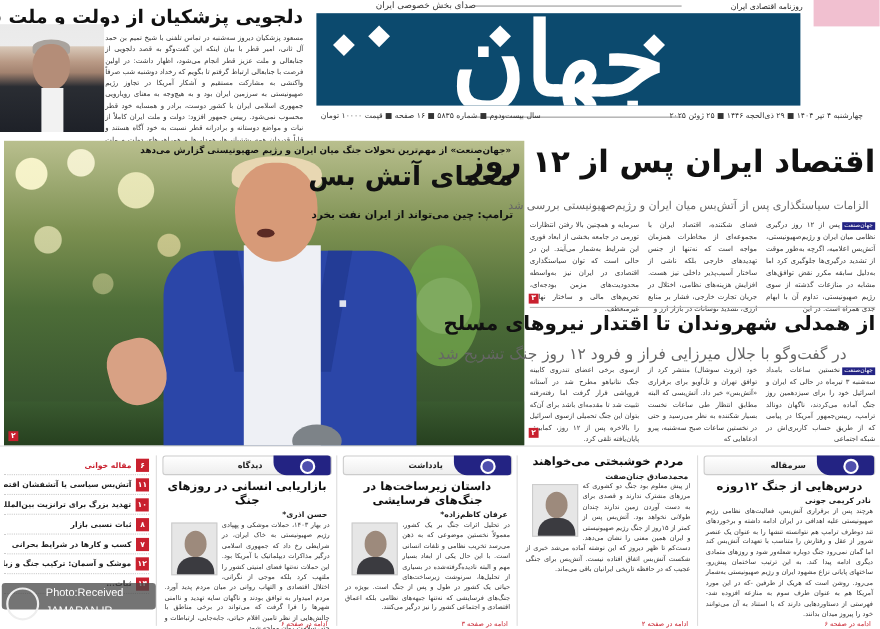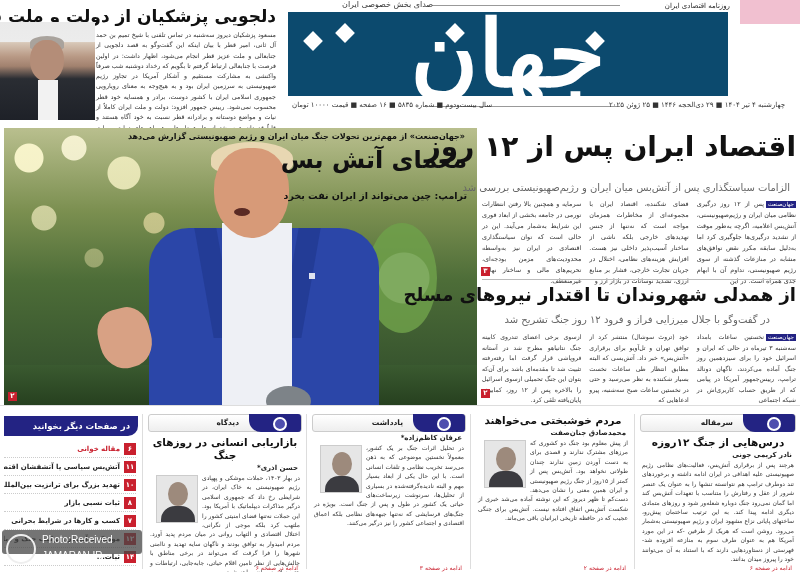--- a/index.html
+++ b/index.html
@@ -64,21 +64,21 @@
   .lead-headline { position: absolute; right: 4px; top: 2px; font-size: 28px; font-weight: bold; color: #111; white-space: nowrap; }
   .lead-sub { position: absolute; right: 10px; top: 54px; font-size: 10px; color: #666; white-space: nowrap; }
   .cols3 { position: absolute; right: 4px; top: 71px; width: 314px; display: flex; flex-direction: row; gap: 8px; }
   .cols3 .col { flex: 1; font-size: 6.4px; line-height: 11px; color: #333; text-align: justify; }
   .brand-tag { display: inline-block; background: #232383; color: #fff; font-size: 5.5px; line-height: 7px; padding: 0 2px; margin-left: 2px; }
   .lead-badge { position: absolute; right: 310px; bottom: 2px; }
   .hr { position: absolute; height: 1px; background: #bbb; }
 
   .second { position: absolute; left: 478px; top: 280px; width: 322px; height: 120px; }
   .second-headline { position: absolute; right: 4px; top: 4px; font-size: 18px; font-weight: bold; color: #111; white-space: nowrap; text-align: right; }
-  .second-sub { position: absolute; right: 30px; top: 34px; font-size: 10px; color: #666; white-space: nowrap; margin-left: 20px; }
+  .second-sub { position: absolute; right: 30px; top: 34px; font-size: 14px; color: #666; white-space: nowrap; margin-left: 20px; }
   .second .cols4 { position: absolute; right: 4px; top: 52px; width: 314px; display: flex; gap: 8px; }
   .second .cols4 .col { flex: 1; font-size: 6.2px; line-height: 10.5px; color: #333; text-align: justify; }
   .second-badge { position: absolute; right: 310px; bottom: 2px; }
 
   
   .bottom { position: absolute; left: 0; top: 405px; width: 800px; height: 167px; border-top: 1px solid #ddd; }
   .op { position: absolute; top: 4px; height: 163px; }
   .op .hdr { position: relative; height: 18px; margin: 4px 4px 0 4px; border: 1px solid #ccc; border-radius: 3px; background: linear-gradient(#fff,#eee); }
   .op .hdr .tab { position: absolute; right: 0; top: -1px; width: 52px; height: 18px; background: #232383; border-radius: 0 3px 3px 12px; }
   .op .hdr .ico { position: absolute; right: 14px; top: 2px; width: 14px; height: 14px; border-radius: 50%; border: 2px solid #fff; background: #4f4fae; }
@@ -213,20 +213,21 @@
     <div class="cont">ادامه در صفحه ۲</div>
   </div>
   <div class="vsep" style="left:470px"></div>
 
   <div class="op" style="left:308px;width:162px">
     <div class="hdr">
       <div class="tab"></div>
       <div class="ico"></div>
       <div class="lbl">یادداشت</div>
     </div>
+    <div class="title">داستان زیرساخت‌ها در جنگ‌های فرسایشی</div>
     <div class="author">عرفان کاظم‌زاده*</div>
     <div class="txt">
       <div class="headshot">
           <div class="frame"></div>
         </div>
       <span>در تحلیل اثرات جنگ بر یک کشور، معمولاً نخستین موضوعی که به ذهن می‌رسد تخریب نظامی و تلفات انسانی است. با این حال یکی از ابعاد بسیار مهم و البته نادیده‌گرفته‌شده در بسیاری از تحلیل‌ها، سرنوشت زیرساخت‌های حیاتی یک کشور در طول و پس از جنگ است. بویژه در جنگ‌های فرسایشی که نه‌تنها جبهه‌های نظامی بلکه اعماق اقتصادی و اجتماعی کشور را نیز درگیر می‌کنند.</span>
     </div>
     <div class="cont">ادامه در صفحه ۳</div>
   </div>
   <div class="vsep" style="left:306px"></div>
@@ -243,21 +244,20 @@
       <div class="headshot">
           <div class="frame"></div>
         </div>
       <span>در بهار ۱۴۰۳، حملات موشکی و پهپادی رژیم صهیونیستی به خاک ایران، در شرایطی رخ داد که جمهوری اسلامی درگیر مذاکرات دیپلماتیک با آمریکا بود. این حملات نه‌تنها فضای امنیتی کشور را ملتهب کرد بلکه موجی از نگرانی، اختلال اقتصادی و التهاب روانی در میان مردم پدید آورد. مردم امیدوار به توافق بودند و ناگهان سایه تهدید و ناامنی شهرها را فرا گرفت که می‌تواند در برخی مناطق با چالش‌هایی از نظر تامین اقلام حیاتی، جابه‌جایی، ارتباطات و حتی سلامت روان مواجه شود.</span>
     </div>
     <div class="cont">ادامه در صفحه ۶</div>
   </div>
   <div class="vsep" style="left:142px"></div>
 
   <div class="toc">
-    <div class="hdr">در صفحات دیگر بخوانید</div>
     <ul>
       <li class="accent">
           <span class="num">۶</span>
           <span class="lbl">مقاله خوانی</span>
         </li>
       <li>
           <span class="num">۱۱</span>
           <span class="lbl">آتش‌بس سیاسی یا آتشفشان اقتصادی؟</span>
         </li>
       <li>

